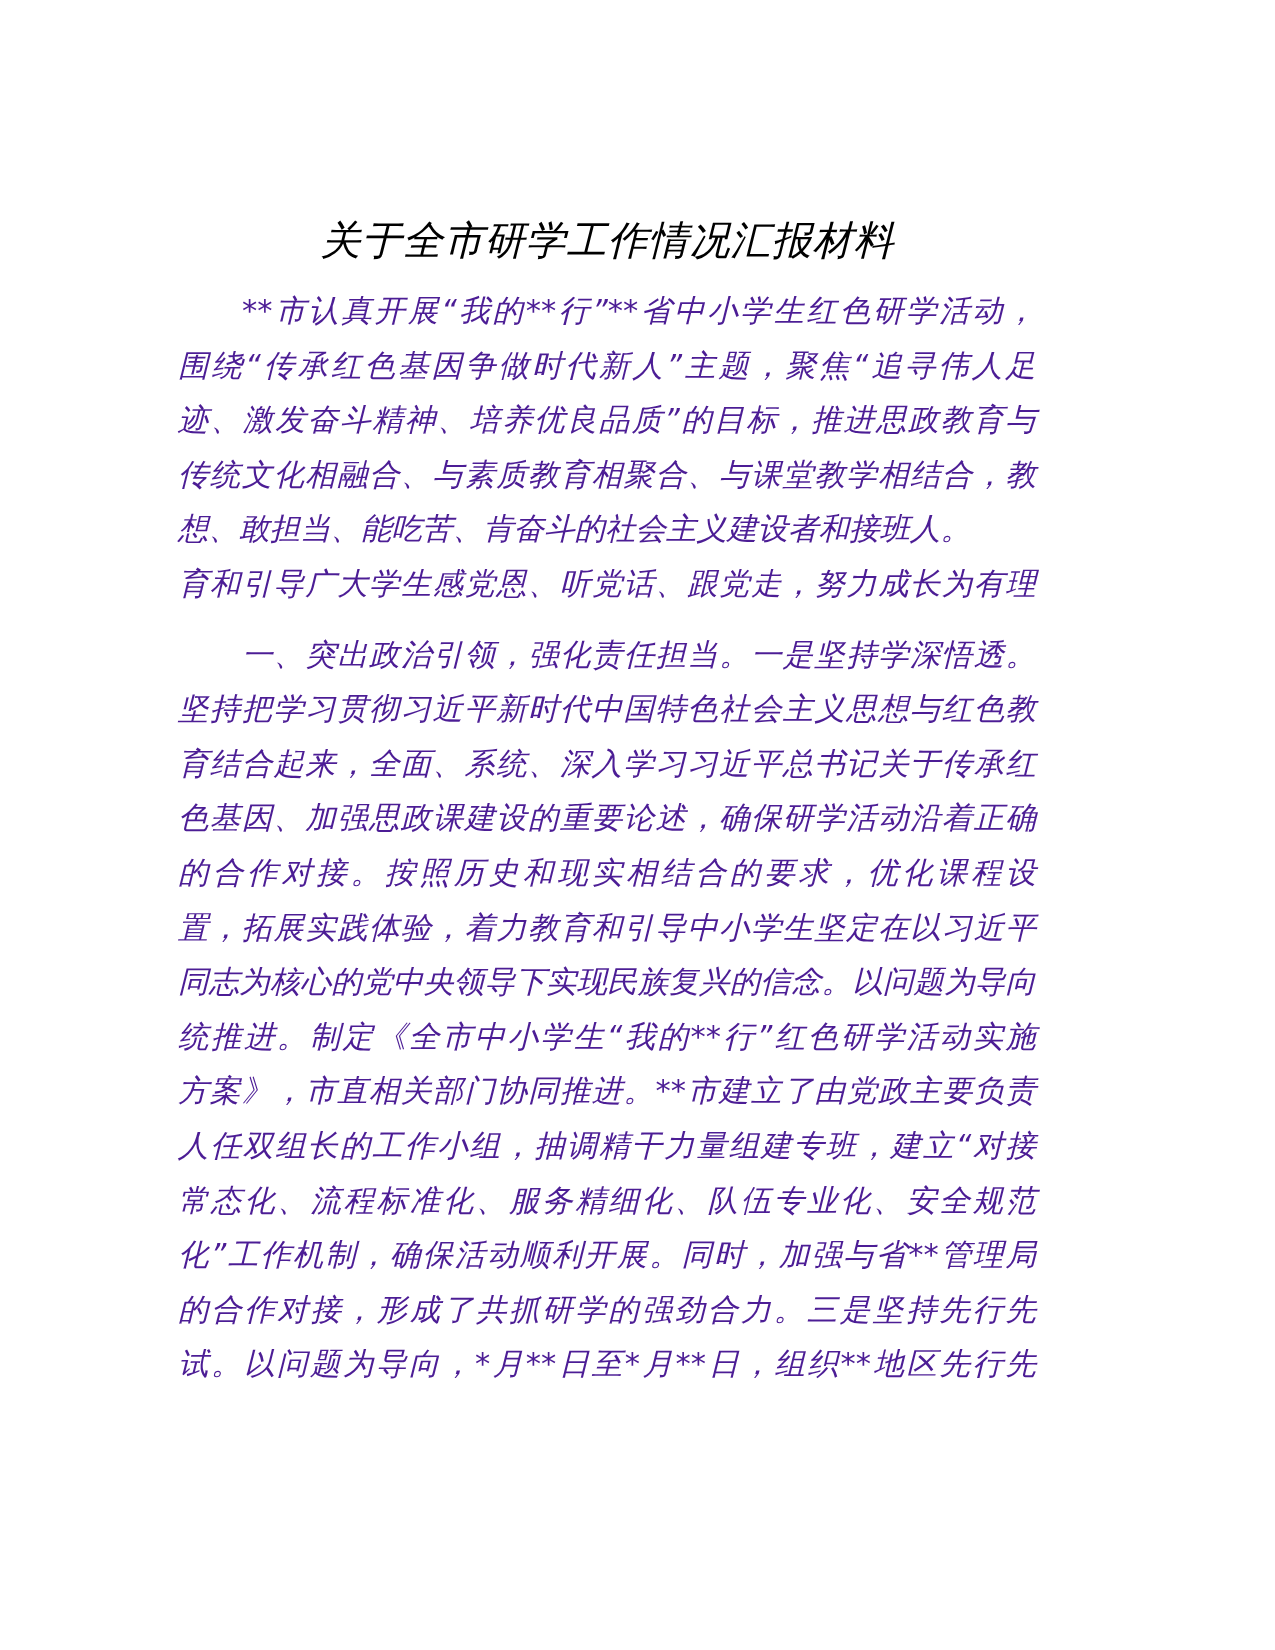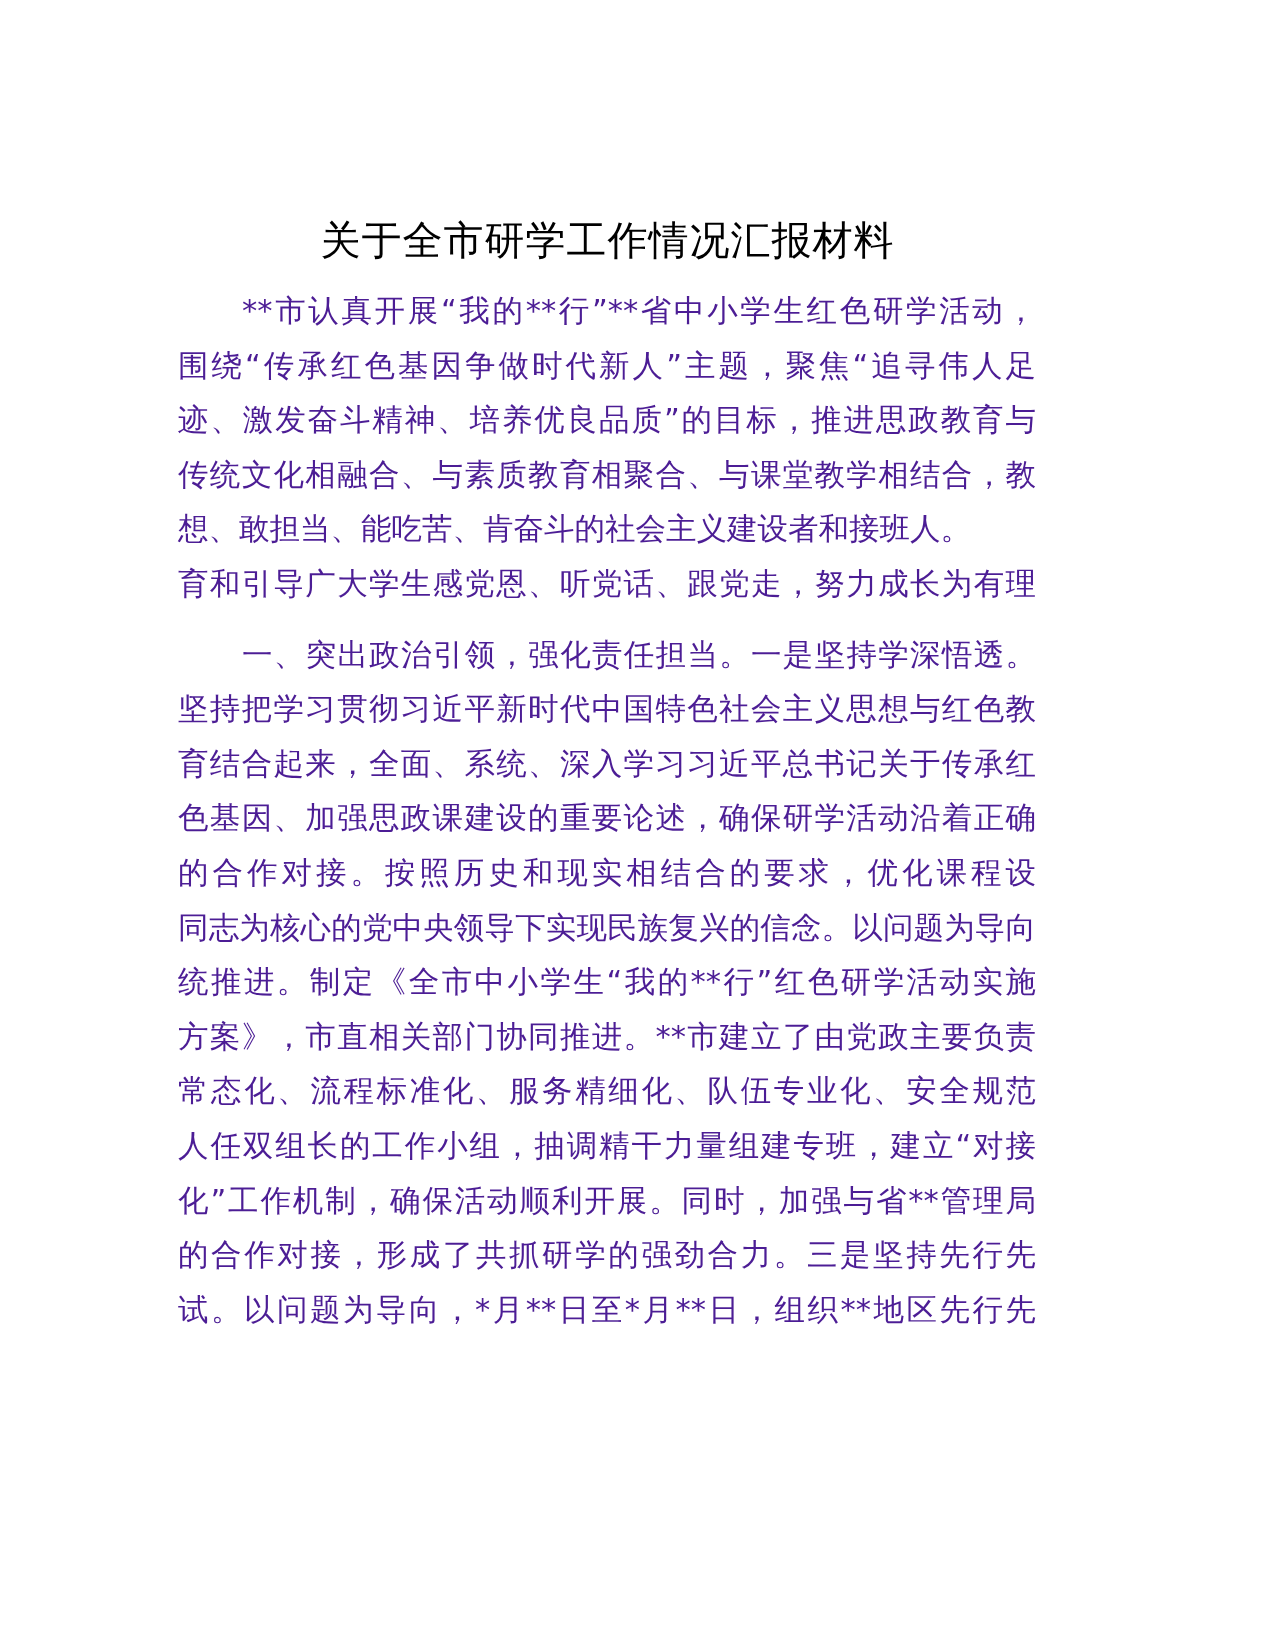--- a/index.html
+++ b/index.html
@@ -1,18 +1,18 @@
 <!DOCTYPE html>
 <html><head>
   <meta charset="utf-8">
   <style>
     html, body { margin: 0; padding: 0; background: #ffffff; }
     body { width: 1275px; height: 1650px; position: relative; overflow: hidden; }
     .page {
-      position: absolute; left: 0; top: 0; width: 1275px; height: 1650px; background: #ffffff;
+      position: absolute; left: 0; top: 0; width: 1275px; height: 1650px; background: #ffffff; font-style: italic;
     }
     .title {
       position: absolute; left: 0; top: 212px; width: 1215px; text-align: center;
       font-family: "DejaVu Sans", sans-serif; font-size: 40px; color: #000; line-height: 56px;
       letter-spacing: 1px;
     }
     .body {
       position: absolute; left: 178px; top: 284px; width: 858px;
       font-family: "DejaVu Sans", sans-serif; font-size: 30.5px; color: #4c1d95;
       line-height: 54.6px;
@@ -37,23 +37,24 @@
       <div class="line last">想、敢担当、能吃苦、肯奋斗的社会主义建设者和接班人。</div>
       <div class="line">育和引导广大学生感党恩、听党话、跟党走，努力成长为有理</div>
     </div>
     <div class="para-gap"></div>
     <div>
       <div class="line indent">一、突出政治引领，强化责任担当。一是坚持学深悟透。</div>
       <div class="line">坚持把学习贯彻习近平新时代中国特色社会主义思想与红色教</div>
       <div class="line">育结合起来，全面、系统、深入学习习近平总书记关于传承红</div>
       <div class="line">色基因、加强思政课建设的重要论述，确保研学活动沿着正确</div>
       <div class="line">的合作对接。按照历史和现实相结合的要求，优化课程设</div>
+      <div class="line">置，拓展实践体验，着力教育和引导中小学生坚定在以习近平</div>
       <div class="line">同志为核心的党中央领导下实现民族复兴的信念。以问题为导向</div>
       <div class="line">统推进。制定《全市中小学生“我的**行”红色研学活动实施</div>
       <div class="line">方案》，市直相关部门协同推进。**市建立了由党政主要负责</div>
+      <div class="line">人任双组长的工作小组，抽调精干力量组建专班，建立“对接</div>
       <div class="line">常态化、流程标准化、服务精细化、队伍专业化、安全规范</div>
-      <div class="line">人任双组长的工作小组，抽调精干力量组建专班，建立“对接</div>
       <div class="line">化”工作机制，确保活动顺利开展。同时，加强与省**管理局</div>
       <div class="line">的合作对接，形成了共抓研学的强劲合力。三是坚持先行先</div>
       <div class="line">试。以问题为导向，*月**日至*月**日，组织**地区先行先</div>
     </div>
   </div>
 </div>
 
 </body></html>

